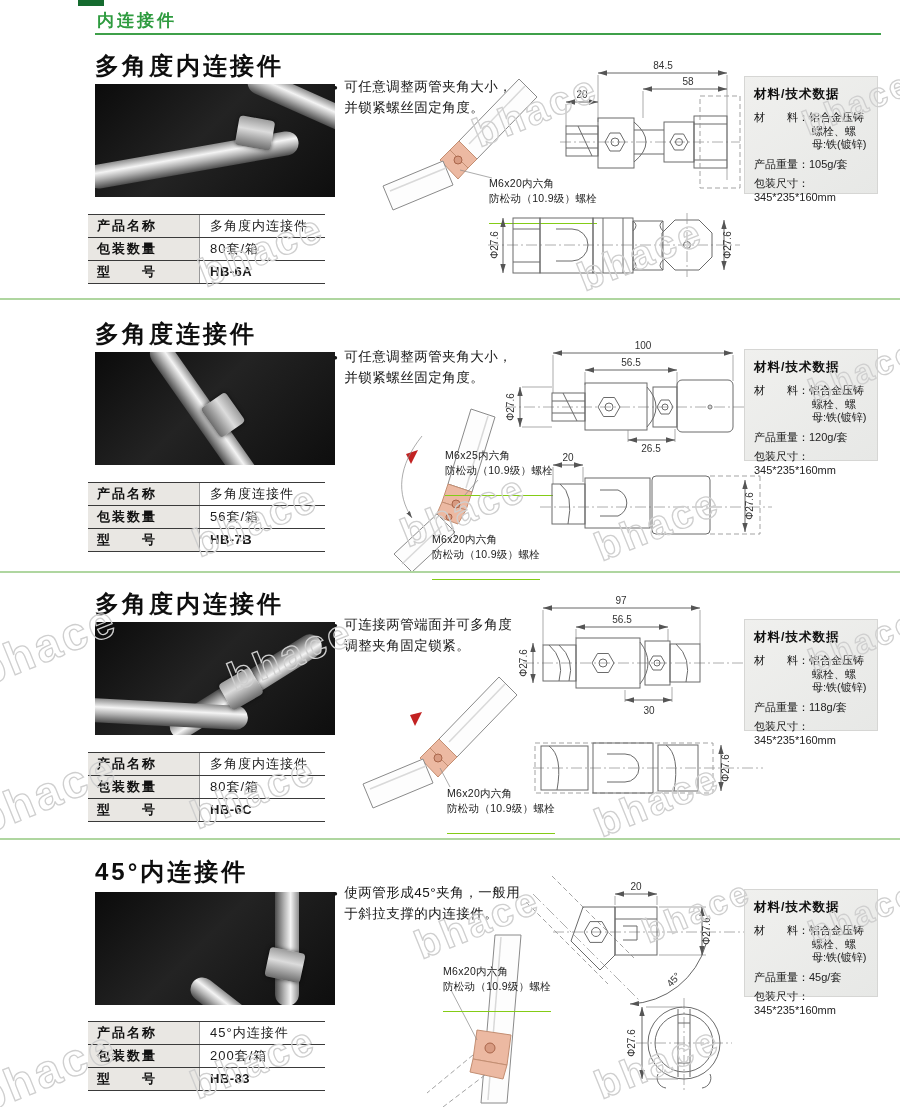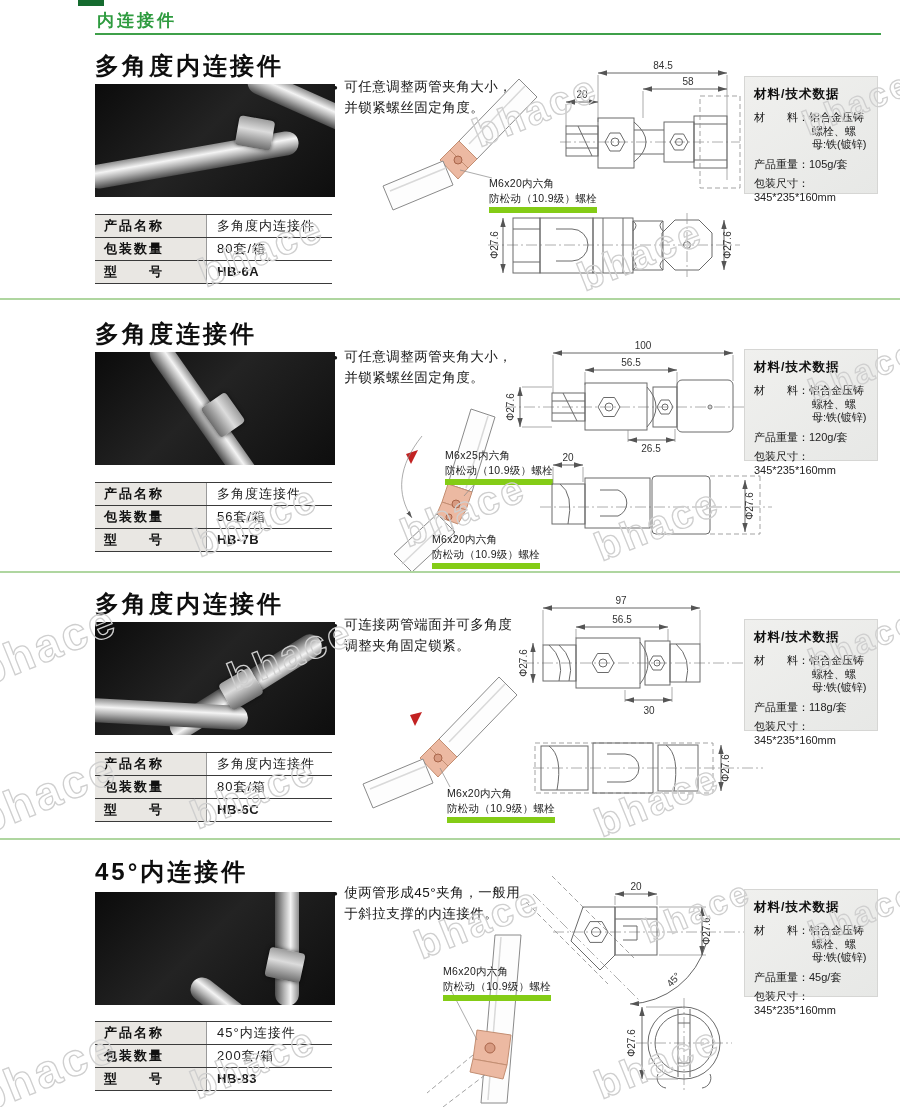--- a/index.html
+++ b/index.html
@@ -24,21 +24,21 @@
   background:linear-gradient(180deg,#8d8d8d 0%,#f4f4f4 35%,#b3b3b3 62%,#4c4c4c 100%)}
 .conn{position:absolute;width:36px;height:30px;border-radius:4px;
   background:linear-gradient(180deg,#9c9c9c,#dcdcdc 40%,#6c6c6c);box-shadow:0 0 4px rgba(0,0,0,.6)}
 
 
 .desc{position:absolute;left:333px;width:192px;display:flex;gap:6px;
   font-size:13.5px;line-height:21px;color:#161616;letter-spacing:.5px}
 .desc .bullet{font-size:8px;line-height:21px;margin-top:1px}
 
 
-.ptable{position:absolute;left:95px;width:237px;font-size:13px;border-bottom:1px solid #3a3a3a}
+.ptable{position:absolute;left:88px;width:237px;font-size:13px;border-bottom:1px solid #3a3a3a}
 .prow{display:flex;height:23px;line-height:22px;border-top:1px solid #3a3a3a}
 .plabel{width:112px;background:#E9E7E3;font-weight:bold;padding-left:9px;
   letter-spacing:2px;border-right:1px solid #9a9a9a;color:#111}
 .pvalue{flex:1;padding-left:10px;background:#fff;letter-spacing:1px}
 .pvalue.model{font-weight:bold;letter-spacing:.5px}
 
 
 .matbox{position:absolute;left:744px;width:134px;background:linear-gradient(145deg,#F0F0EE,#E7E8E6);
   border:1px solid #D6D6D4;padding:9px 9px 6px 9px;font-size:11px;color:#222}
 .matbox .mhead{font-size:12.5px;font-weight:bold;letter-spacing:1px;color:#0e0e0e;margin-bottom:8px}
@@ -55,21 +55,21 @@
 .cl{stroke:#9a9a9a;stroke-dasharray:11 3 2 3;fill:none;stroke-width:.8}
 .dim{stroke:#555;stroke-width:.9;fill:none}
 .ext{stroke:#888;stroke-width:.7;fill:none}
 .dimt{font-size:10px;fill:#333;font-family:"Liberation Sans",sans-serif}
 .salmon{fill:#ECB9A2;stroke:#C38E72;stroke-width:1}
 .boltc{fill:#D89B82;stroke:#A9654A;stroke-width:1}
 .redarrow{fill:#C22222;stroke:none}
 
 
 .boltlabel{position:absolute;font-size:10.5px;line-height:14.5px;color:#1a1a1a;
-  border-bottom:6px solid #84cc16;padding-bottom:2px;letter-spacing:.3px}
+  border-bottom:1px solid #84cc16;padding-bottom:18px;letter-spacing:.3px}
 
 
 .wm{position:absolute;font-size:40px;font-weight:bold;letter-spacing:3px;
   color:transparent;-webkit-text-stroke:1.3px #cfcfcf;transform:rotate(-22deg);user-select:none}
 .wm.big{font-size:46px}
 .wm.sm{font-size:34px}
 </style>
 </head>
 <body>
 

